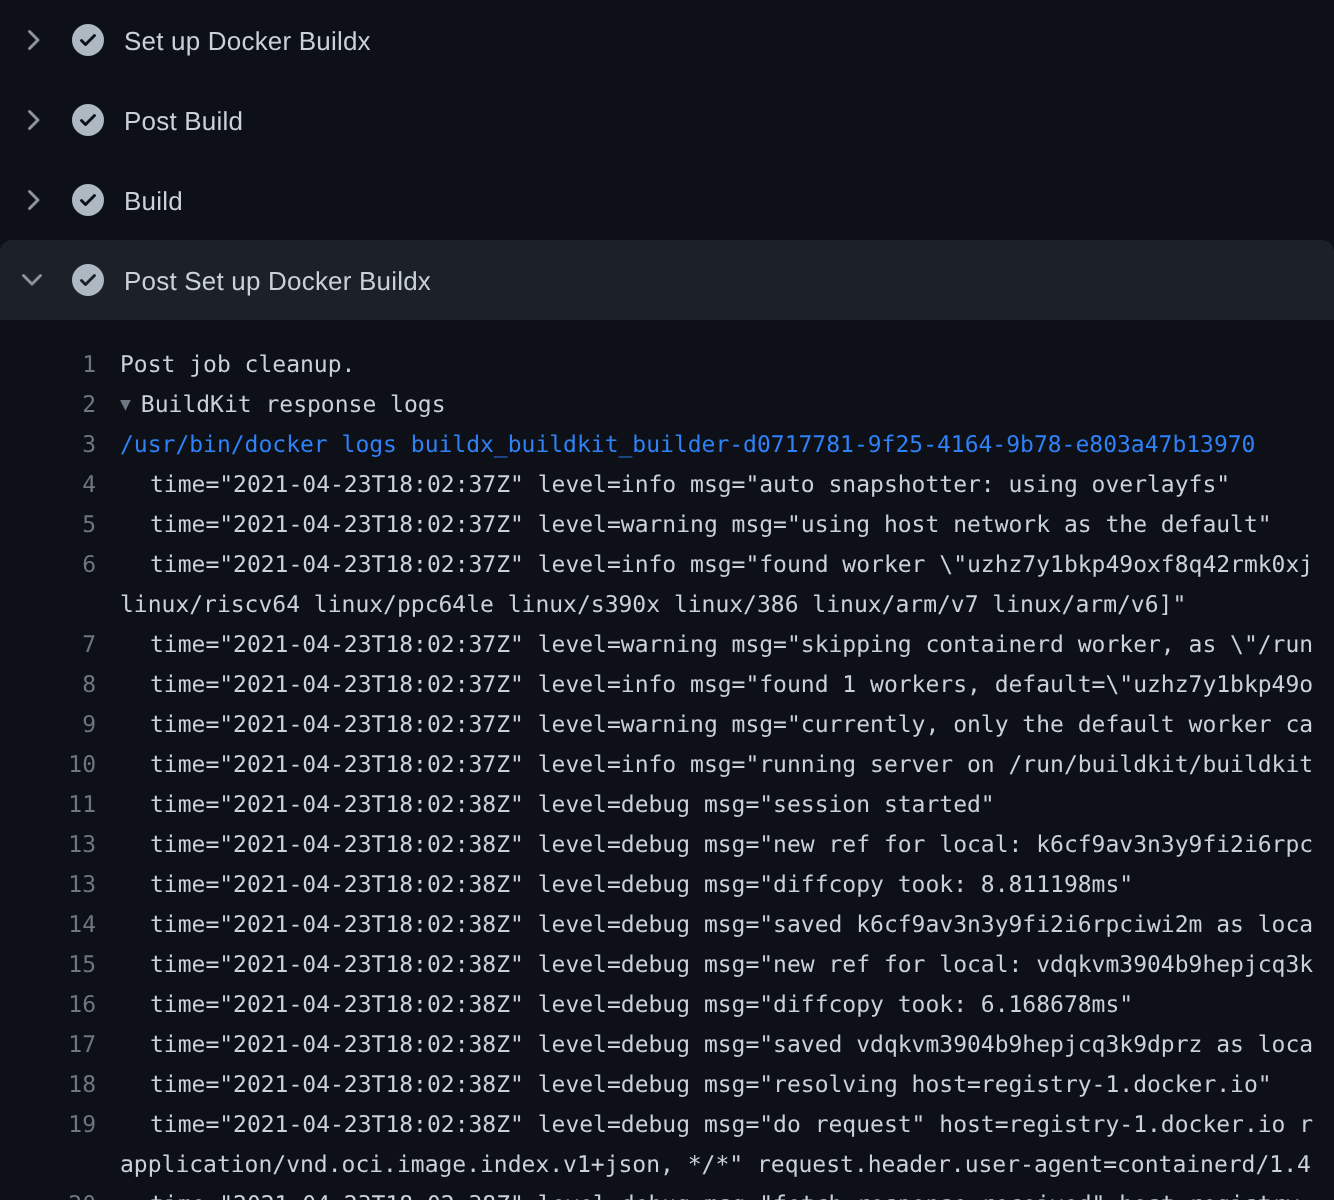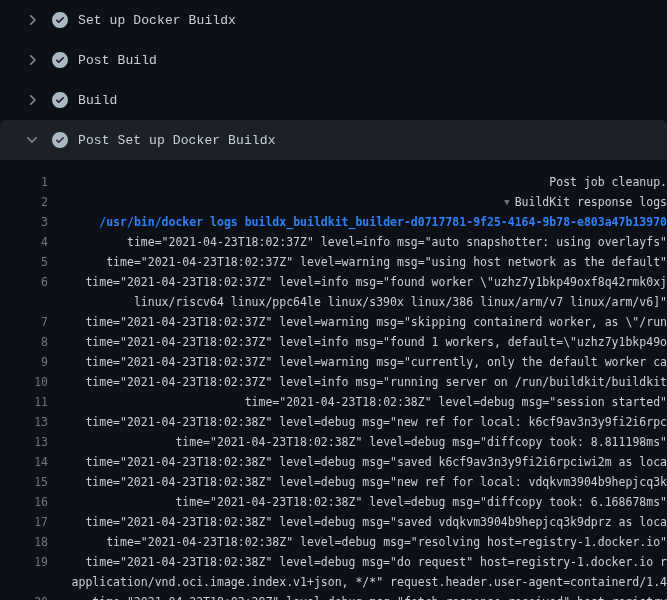--- a/index.html
+++ b/index.html
@@ -7,23 +7,22 @@
   body {
     width:667px; height:600px; overflow:hidden;
     font-family:"Liberation Sans","DejaVu Sans",sans-serif;
   }
   .viewer { width:667px; height:600px; background:var(--background,#0d1117); overflow:hidden; }
 
   
   .steps { }
   .step-header {
     display:flex; align-items:center; height:40px;
-    padding:0 16px 0 24px; cursor:pointer;
+    padding:0 16px 0 8px; cursor:pointer;
     color:var(--step-label,#c9d1d9);
-    font-family:Liberation Mono, monospace;
   }
   .step-header.expanded {
     background:var(--active-step-bg,#1c2128);
     border-radius:6px 6px 0 0;
   }
   .chevron { width:16px; height:16px; display:flex; align-items:center; justify-content:center; color:var(--chevron,#8b949e); flex:0 0 16px; }
   .chevron svg { display:block; }
   .step-header .chev-down { display:none; }
   .step-header.expanded .chev-down { display:block; }
   .status { width:16px; height:16px; margin-left:12px; flex:0 0 16px; color:var(--check-icon,#aeb8c2); }
@@ -39,24 +38,24 @@
   }
   .log-row { display:flex; height:20px; }
   .ln {
     flex:0 0 48px; text-align:right;
     color:var(--line-number,#6e7681);
     cursor:pointer; user-select:none;
   }
   .txt {
     flex:1 1 auto; min-width:0;
     margin-left:12px;
-    white-space:pre; overflow:hidden;text-align:right;
+    white-space:pre; overflow:hidden;
   }
   .txt.indent { padding-left:15px; }
-  .cmd { color:var(--command-text,#2f81f7); font-weight:700; }
+  .cmd { color:var(--command-text,#2f81f7); font-weight:400; }
   .tri { color:var(--group-icon,#6e7681); font-size:9px; display:inline-block; margin-right:5px; position:relative; top:-1px; }
 </style>
 </head>
 <body>
 
 <div class="viewer">
   <div class="steps" id="steps">
   <div class="step-header">
     <span class="chevron">
       <svg class="chev-right" width="16" height="16" viewBox="0 0 16 16" fill="currentColor" aria-hidden="true">

